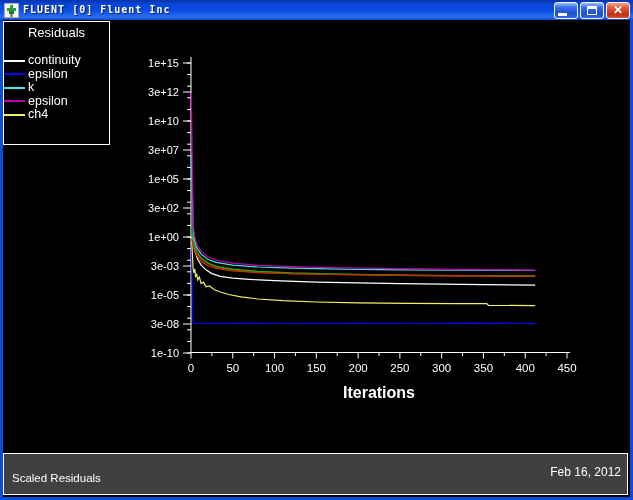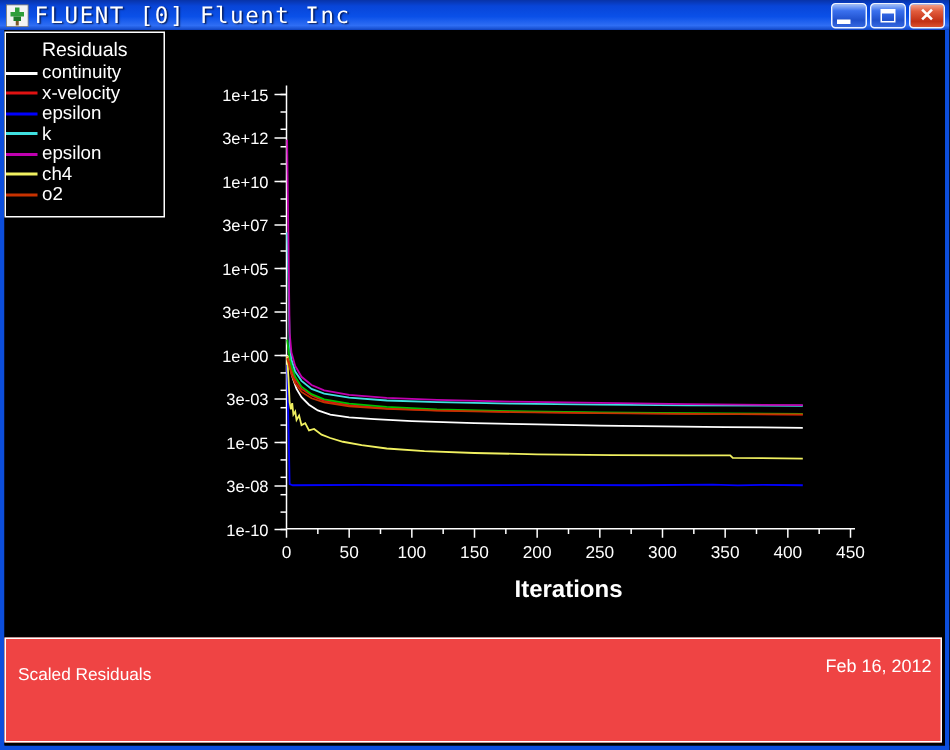--- a/index.html
+++ b/index.html
@@ -9,48 +9,48 @@
   .window { position:relative; width:633px; height:500px;
             border-left:3px solid #0C4EDC; border-right:3px solid #0C4EDC;
             border-bottom:3px solid #0C4EDC; background:#000; }
 
   
   .titlebar { position:absolute; top:0; left:-3px; width:633px; height:20px;
               background:linear-gradient(180deg,#0833A8 0%,#0845D8 20%,#0A50E8 55%,#2F6EF4 85%,#1A52D2 96%,#0A3FC0 100%);
               display:flex; align-items:center; padding:0 3px 0 4px; }
   .win-icon { width:15px; height:15px; margin-right:4px; flex:0 0 auto; }
   .win-title { color:#fff; font-family:"DejaVu Sans Mono", monospace;
-               font-weight:normal; font-size:15px; letter-spacing:1px;
+               font-weight:bold; font-size:10px; letter-spacing:1px;
                text-shadow:1px 1px 1px rgba(0,0,20,.7); white-space:nowrap;
                flex:1 1 auto; line-height:20px; }
   .tb-btns { display:flex; gap:2px; flex:0 0 auto; margin-top:1px; }
   .tb-btn { width:24px; height:17px; border:1px solid #eef4ff; border-radius:3px;
             display:flex; align-items:center; justify-content:center; cursor:default; }
   .btn-blue  { background:linear-gradient(180deg,#9dbcf9 0%,#3a70ee 28%,#1f50cc 70%,#3568e0 100%); }
   .btn-close { background:linear-gradient(180deg,#f3a28c 0%,#e25c3c 30%,#c23014 75%,#d9512f 100%); }
   .glyph-min { width:9px; height:3px; background:#fff; margin-top:8px; margin-right:8px; }
   .glyph-max { width:10px; height:9px; border:1px solid #fff; border-top:3px solid #fff; background:transparent; }
   .glyph-close { color:#fff; font-size:12px; font-weight:bold; line-height:15px; }
 
   
   .client { position:absolute; top:20px; left:0; width:627px; height:477px; background:#000; }
   #plot { position:absolute; top:0; left:0; }
 
   
   .legend { position:absolute; top:1px; left:0; width:107px; height:124px;
             border:1px solid #fff; background:#000; color:#fff; z-index:5;
             padding-top:4px; overflow:hidden; }
-  .legend-title { text-align:center; font-size:13px; line-height:13px; margin-bottom:3px; }
+  .legend-title { text-align:center; font-size:13px; line-height:13px; margin-bottom:15px; }
   .legend-row { display:flex; align-items:center; height:13.5px;text-align:right; }
   .legend-swatch { width:21px; height:2px; flex:0 0 auto; margin-right:3px; }
   .legend-label { font-size:12.5px; line-height:13px; white-space:nowrap; }
 
   
-  .statusbox { position:absolute; left:0; right:2px; bottom:2px; height:70px;
-               border:1px solid #fff; background:#ef4444; color:#fff; }
+  .statusbox { position:absolute; left:0; right:2px; bottom:2px; height:42px;
+               border:1px solid #fff; background:#404040; color:#fff; }
   .status-left { position:absolute; left:8px; top:18px; font-size:11.5px; }
   .status-right { position:absolute; right:6px; top:11px; text-align:right;
                   font-size:12px; line-height:15px; }
 </style>
 </head>
 <body>
 
 <div class="window">
 
   <div class="titlebar">
@@ -169,42 +169,34 @@
       </svg>
 
     <div class="legend">
       <div class="legend-title">Residuals</div>
       <div id="legend-items">
           <div class="legend-row">
             <span class="legend-swatch" style="background: rgb(255, 255, 255);"></span>
             <span class="legend-label">continuity</span>
           </div>
           <div class="legend-row">
-            <span class="legend-swatch" style="background: rgb(224, 18, 18);"></span>
-            <span class="legend-label">x-velocity</span>
-          </div>
-          <div class="legend-row">
             <span class="legend-swatch" style="background: rgb(0, 0, 255);"></span>
             <span class="legend-label">epsilon</span>
           </div>
           <div class="legend-row">
             <span class="legend-swatch" style="background: rgb(64, 224, 224);"></span>
             <span class="legend-label">k</span>
           </div>
           <div class="legend-row">
             <span class="legend-swatch" style="background: rgb(192, 0, 176);"></span>
             <span class="legend-label">epsilon</span>
           </div>
           <div class="legend-row">
             <span class="legend-swatch" style="background: rgb(240, 240, 96);"></span>
             <span class="legend-label">ch4</span>
-          </div>
-          <div class="legend-row">
-            <span class="legend-swatch" style="background: rgb(200, 50, 0);"></span>
-            <span class="legend-label">o2</span>
           </div>
         </div>
     </div>
 
     <div class="statusbox">
       <div class="status-left">Scaled Residuals</div>
       <div class="status-right">
         <div>Feb 16, 2012</div>
       </div>
     </div>

